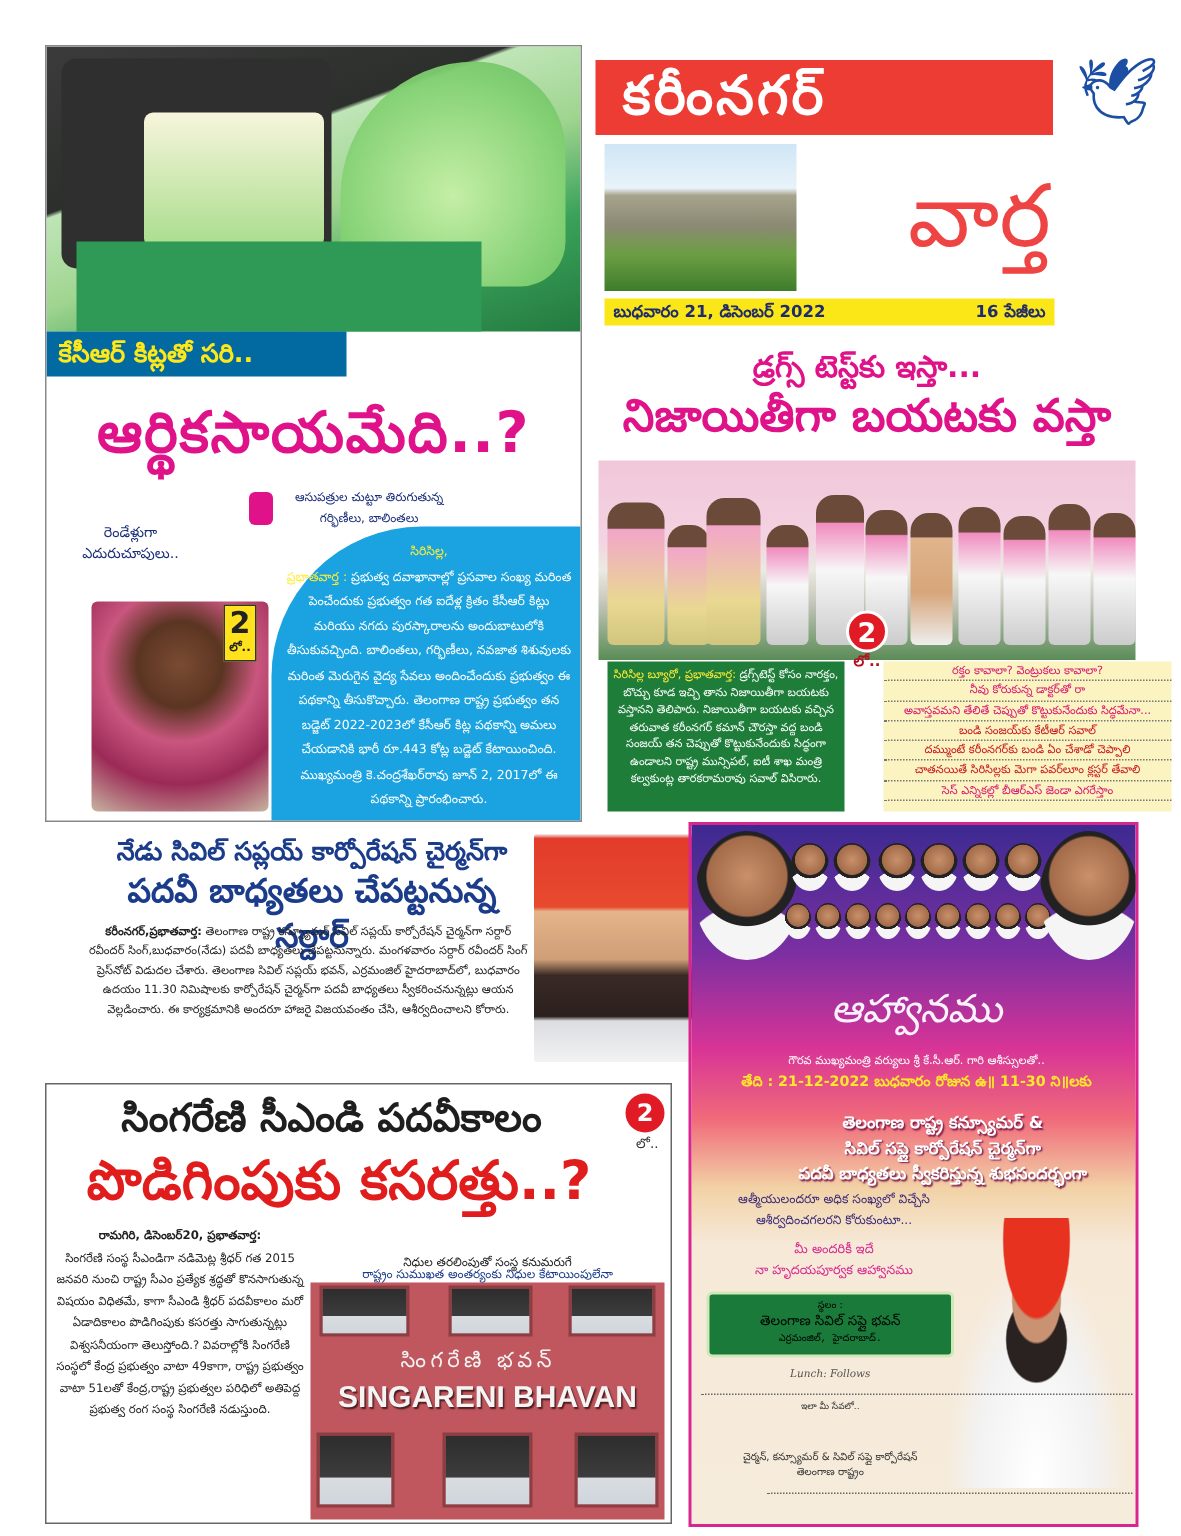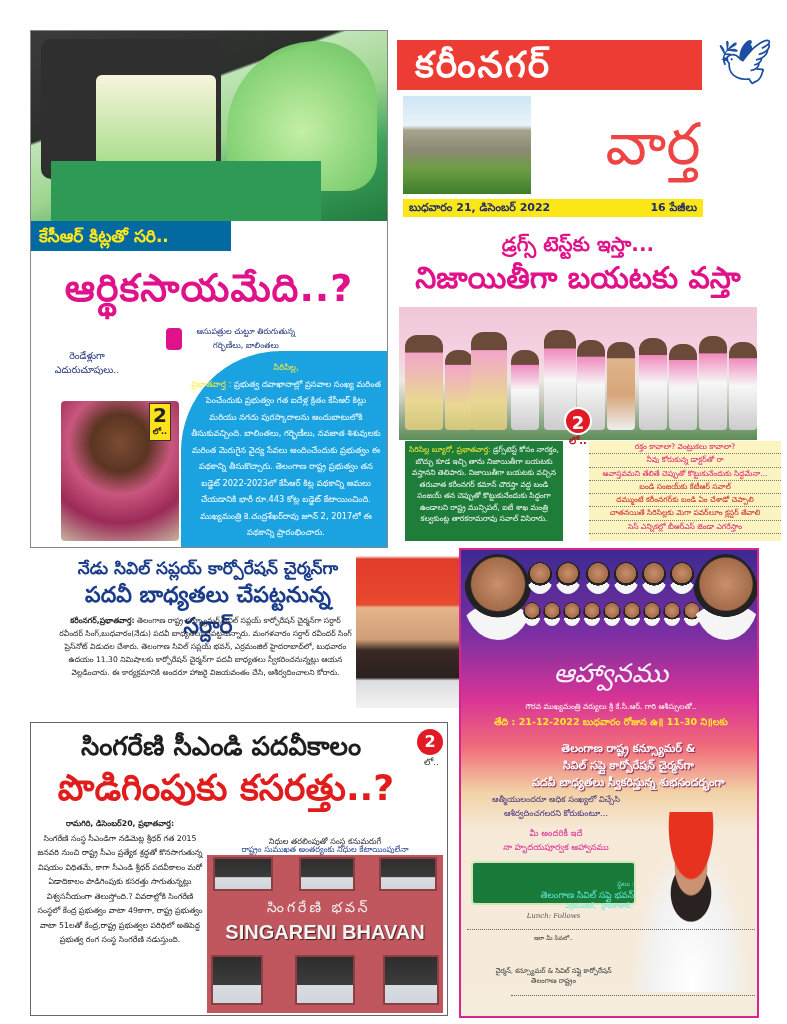--- a/index.html
+++ b/index.html
@@ -73,21 +73,21 @@
 
   
   #invite-ad { left: 459px; top: 548px; width: 300px; height: 470px; border: 2px solid #d9268f; background: linear-gradient(180deg,#3d2a91 0%,#7a2fa2 18%,#d83496 32%,#f06a7a 42%,#f2d2a6 52%,#f6e9d8 60%,#f6ecdc 100%); overflow: hidden; }
   .leader { position: absolute; border-radius: 50%; background: radial-gradient(circle at 50% 35%, #c9906b 0%, #a46b4a 40%, #222 42%, #222 50%, transparent 51%), radial-gradient(circle at 50% 110%, #f5f5f5 0%, #f5f5f5 45%, transparent 46%); }
   #invite-title { left: 0; top: 108px; width: 300px; font-size: 26px; color: #fbf2ff; text-align: center; font-style: italic; font-family: "DejaVu Serif", serif; }
   #invite-honor { left: 0; top: 152px; width: 300px; font-size: 7.5px; color: #fff; text-align: center; }
   #invite-date { left: 0; top: 166px; width: 300px; font-size: 9.5px; color: #ffe82a; text-align: center; font-weight: bold; }
   #invite-occasion { left: 0; top: 190px; width: 300px; font-size: 11px; color: #fff; text-align: center; line-height: 17px; font-weight: bold; text-shadow: 1px 1px 1px #7a1a4a; padding-left: 35px; }
   #invite-request { left: 0; top: 242px; width: 190px; font-size: 8.2px; color: #3b2c7a; text-align: center; line-height: 14px; }
   #invite-welcome { left: 0; top: 276px; width: 190px; font-size: 8.5px; color: #d9268f; text-align: center; line-height: 14px; }
-  #invite-venue { left: 10px; top: 311px; width: 165px; height: 44px; background: #1a7a3a; border: 2px solid #cfe8b8; border-radius: 4px; color: #5eead4; text-align: right; padding-top: 17px; }
+  #invite-venue { left: 10px; top: 311px; width: 165px; height: 44px; background: #1a7a3a; border: 2px solid #cfe8b8; border-radius: 4px; color: #000000; text-align: center; padding-top: 3px; }
   #invite-venue .lbl { font-size: 6.5px; line-height: 9px; }
   #invite-venue .name { font-size: 9px; line-height: 13px; }
   #invite-venue .addr { font-size: 6.5px; line-height: 9px; font-family: Liberation Mono, monospace; }
   #invite-lunch { left: 0; top: 362px; width: 185px; font-size: 7px; color: #555; text-align: center; font-style: italic; font-family: "DejaVu Serif", serif; }
   #invite-divider { left: 6px; top: 379px; width: 288px; border-top: 1px dotted #666; }
   #invite-from { left: 0; top: 384px; width: 185px; font-size: 6px; color: #333; text-align: center; }
   #invite-host { left: 0; top: 394px; width: 185px; font-size: 16px; font-weight: bold; color: #d9268f; text-align: center; }
   #invite-host-title { left: 0; top: 416px; width: 185px; font-size: 6.8px; color: #333; text-align: center; line-height: 10px; }
   #invite-divider2 { left: 50px; top: 445px; width: 244px; border-top: 1px dotted #666; }
   #invite-host-photo { left: 160px; top: 262px; width: 140px; height: 180px; background: radial-gradient(ellipse at 50% 8%, #e7321f 0%, #e7321f 22%, transparent 23%), radial-gradient(ellipse at 50% 30%, #c99272 0%, #c99272 16%, transparent 17%), radial-gradient(ellipse at 50% 45%, #2a2220 0%, #2a2220 20%, transparent 21%), radial-gradient(ellipse at 50% 95%, #ffffff 0%, #f2f2f2 40%, transparent 60%); }

